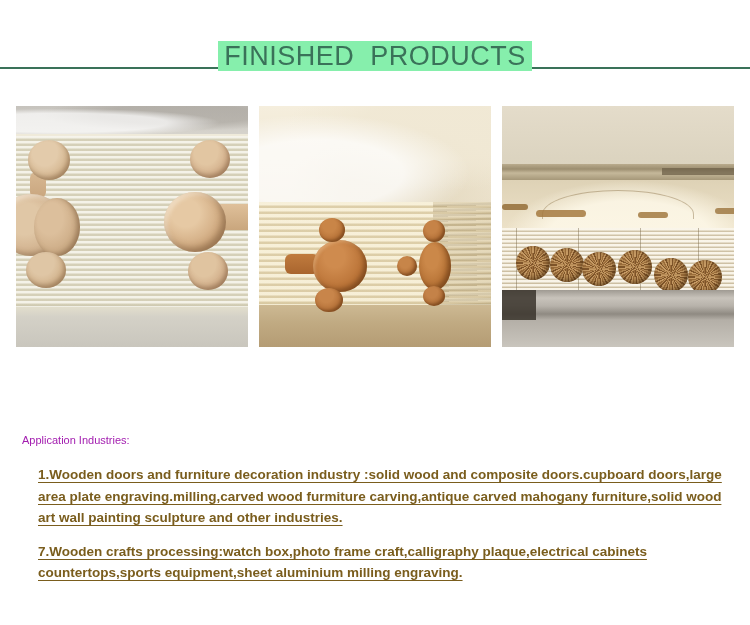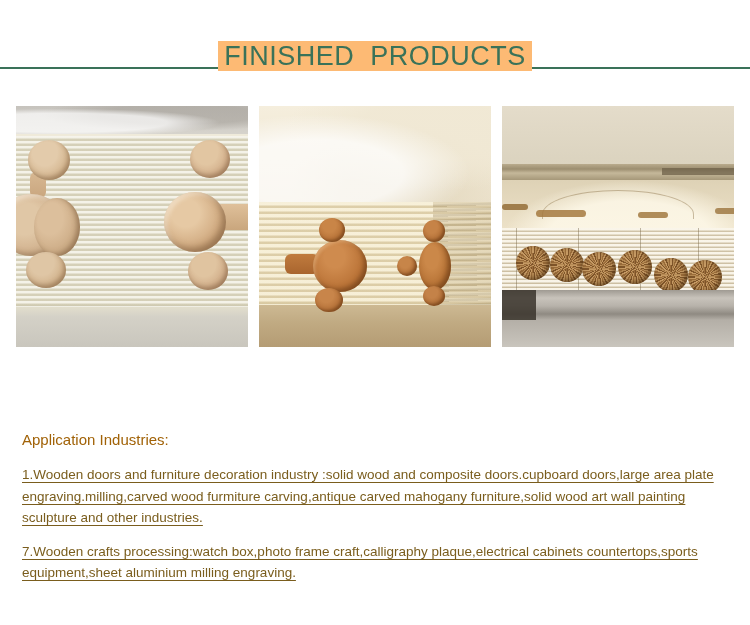--- a/index.html
+++ b/index.html
@@ -38,21 +38,21 @@
     width: 750px;
     text-align: center;
     font-size: 27px;
     letter-spacing: 0.5px;
     line-height: 40px;
     color: #3a7259;
     font-weight: 400;
     white-space: pre;
   }
   .header-title-inner {
-    background: #fdba74;
+    background: #86efac;
     padding: 0 6px;
     position: relative;
     z-index: 2;
   }
 
   
   .gallery {
     position: absolute;
     left: 16px;
     top: 106px;
@@ -349,36 +349,37 @@
   }
 
   
   .app-block {
     position: absolute;
     left: 22px;
     top: 430px;
     width: 712px;
   }
   .app-heading {
-    font-size: 15px;
-    color: #a16207;
+    font-size: 11px;
+    color: #a21caf;
     line-height: 20px;
     margin: 0 0 14px 0;
     font-weight: 400;
   }
   .app-para {
     font-size: 13.5px;
     line-height: 21.5px;
     color: #7a5d1d;
-    margin: 0 0 12px 0;
+    margin: 0 0 12px 16px;
     text-decoration: underline;
     text-decoration-color: #7a5d1d;
     text-underline-offset: 3px;
     text-decoration-thickness: 1px;
     white-space: pre-line;
+    font-weight: bold;
   }
 </style>
 </head>
 <body>
 
 <div class="header">
   <div class="header-rule"></div>
   <div class="header-title"><span class="header-title-inner">FINISHED  PRODUCTS</span></div>
 </div>
 

